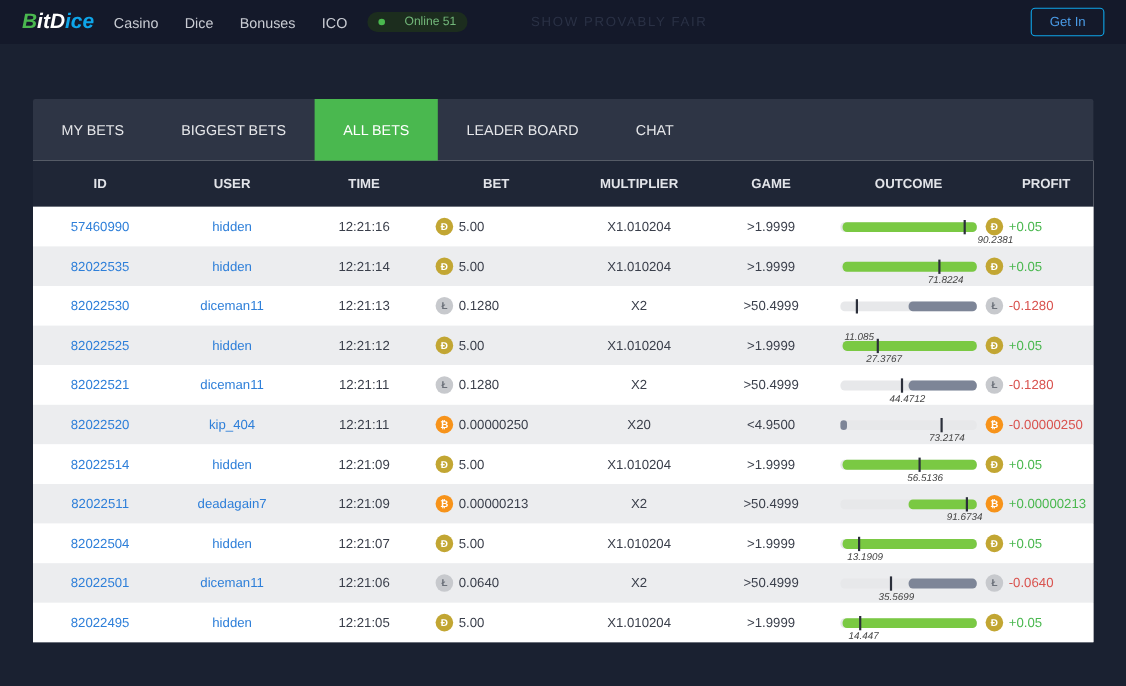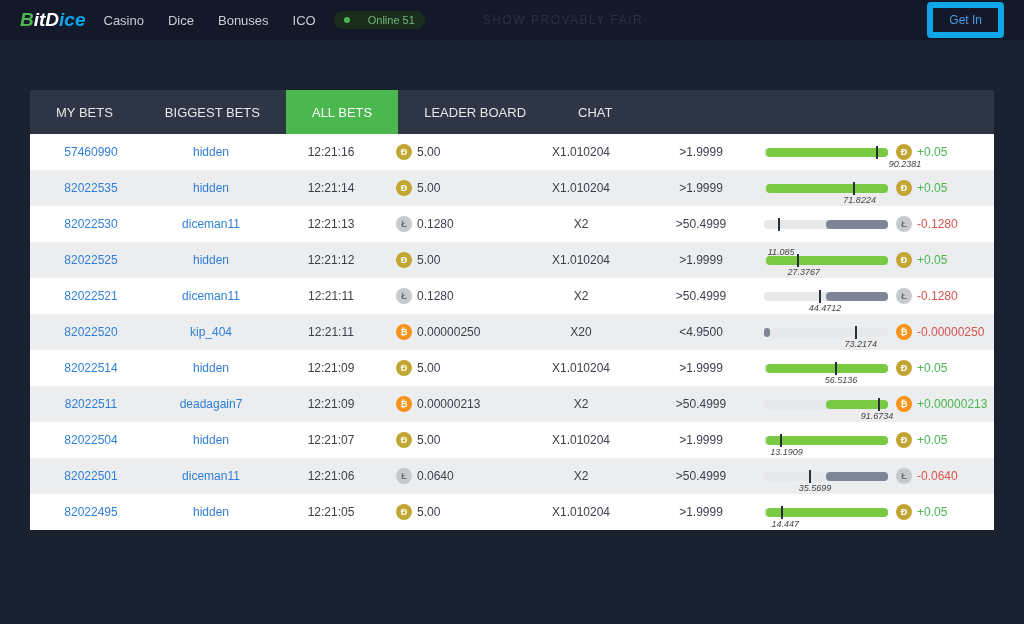--- a/index.html
+++ b/index.html
@@ -31,29 +31,29 @@
     .nav { display: flex; gap: 24px; }
     .nav-item { color: #c9ccd3; font-size: 13px; cursor: pointer; }
     .online-badge {
       display: flex; align-items: center; gap: 18px;
       background: #1c2d1e; padding: 3px 10px; border-radius: 11px;
       font-size: 11px; color: #72b77a;
     }
     .online-dot { width: 6px; height: 6px; background: #4ab84f; border-radius: 50%; }
     .faded-text { color: #2a3145; font-size: 12px; letter-spacing: 1.5px; margin-left: 40px; }
     .get-in-btn {
-      background: transparent; border: 6px solid #0ea5e9; color: #4a9be6;
+      background: transparent; border: 1px solid #0ea5e9; color: #4a9be6;
       padding: 5px 16px; border-radius: 4px; font-size: 12px; cursor: pointer;
     }
     .container { padding: 50px 30px 0 30px; }
     .tabs {
       display: flex;
       background: #2e3545;
       border-radius: 2px 2px 0 0;
-      height: 44px;
+      height: 56px;
     }
     .tab {
       padding: 0 26px;
       display: flex; align-items: center;
       font-size: 13px; color: #e5e6e9;
       cursor: pointer;
       flex-shrink: 0;
     }
     .tab.active { background: #4ab84f; color: #fff; }
     .table-wrapper { background: #fff; }
@@ -134,20 +134,30 @@
 
 <div class="container">
   <div class="tabs" id="tabs">
       <div class="tab">MY BETS</div>
       <div class="tab">BIGGEST BETS</div>
       <div class="tab active">ALL BETS</div>
       <div class="tab">LEADER BOARD</div>
       <div class="tab">CHAT</div>
     </div>
   <div class="table-wrapper">
+    <div class="thead" id="thead">
+        <div>ID</div>
+        <div>USER</div>
+        <div>TIME</div>
+        <div>BET</div>
+        <div>MULTIPLIER</div>
+        <div>GAME</div>
+        <div>OUTCOME</div>
+        <div>PROFIT</div>
+      </div>
     <div id="tbody">
         <div class="trow">
           <div class="idlink">57460990</div>
           <div class="userlink">hidden</div>
           <div>12:21:16</div>
           <div class="bet-cell">
             <span class="coin doge">Ð</span>
             <span>5.00</span>
           </div>
           <div>X1.010204</div>

